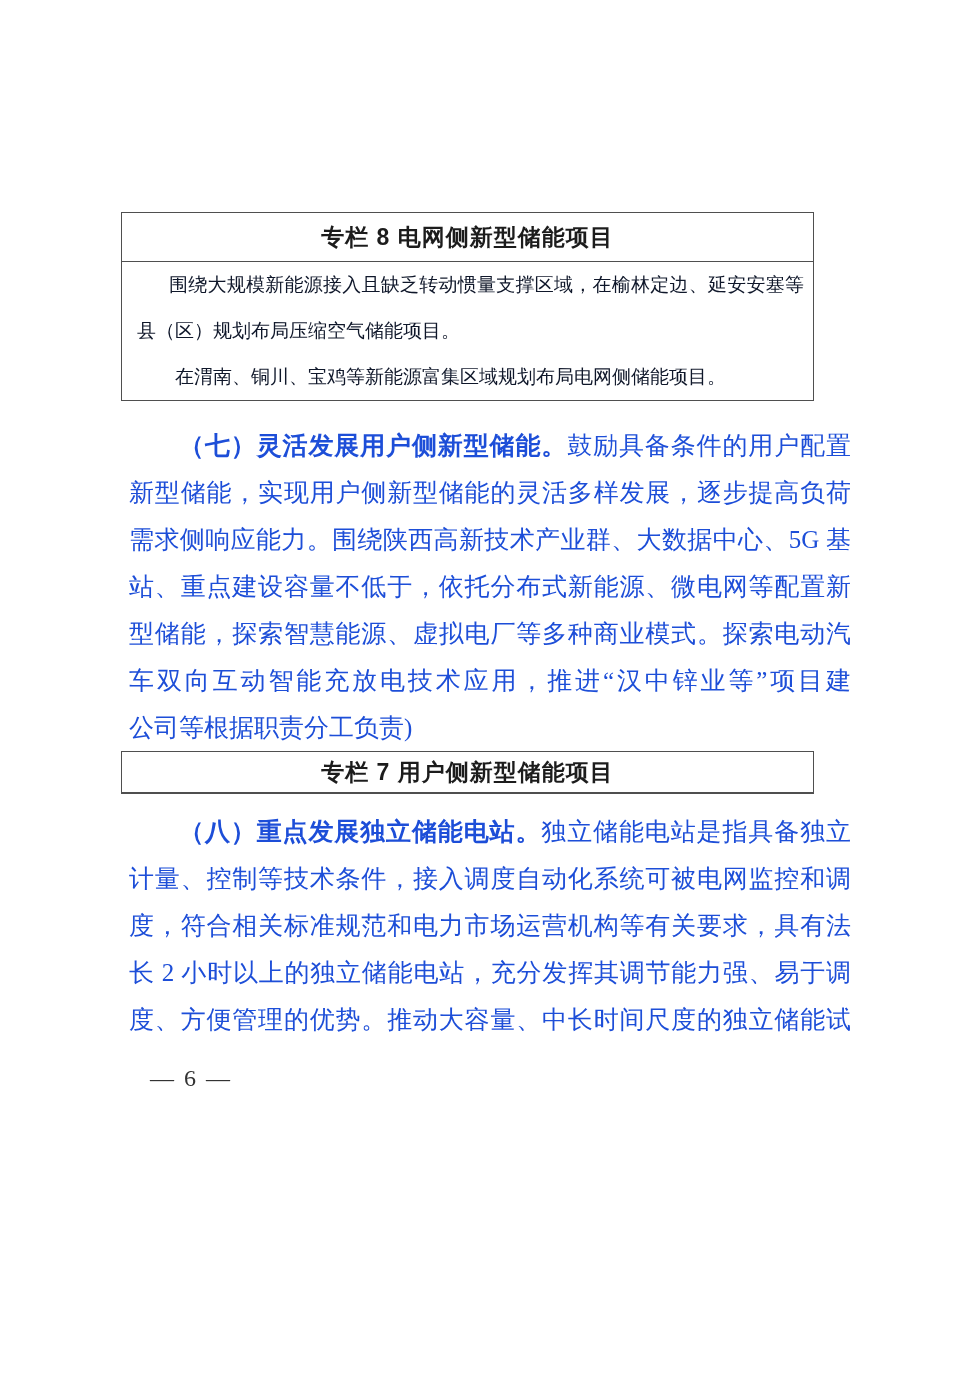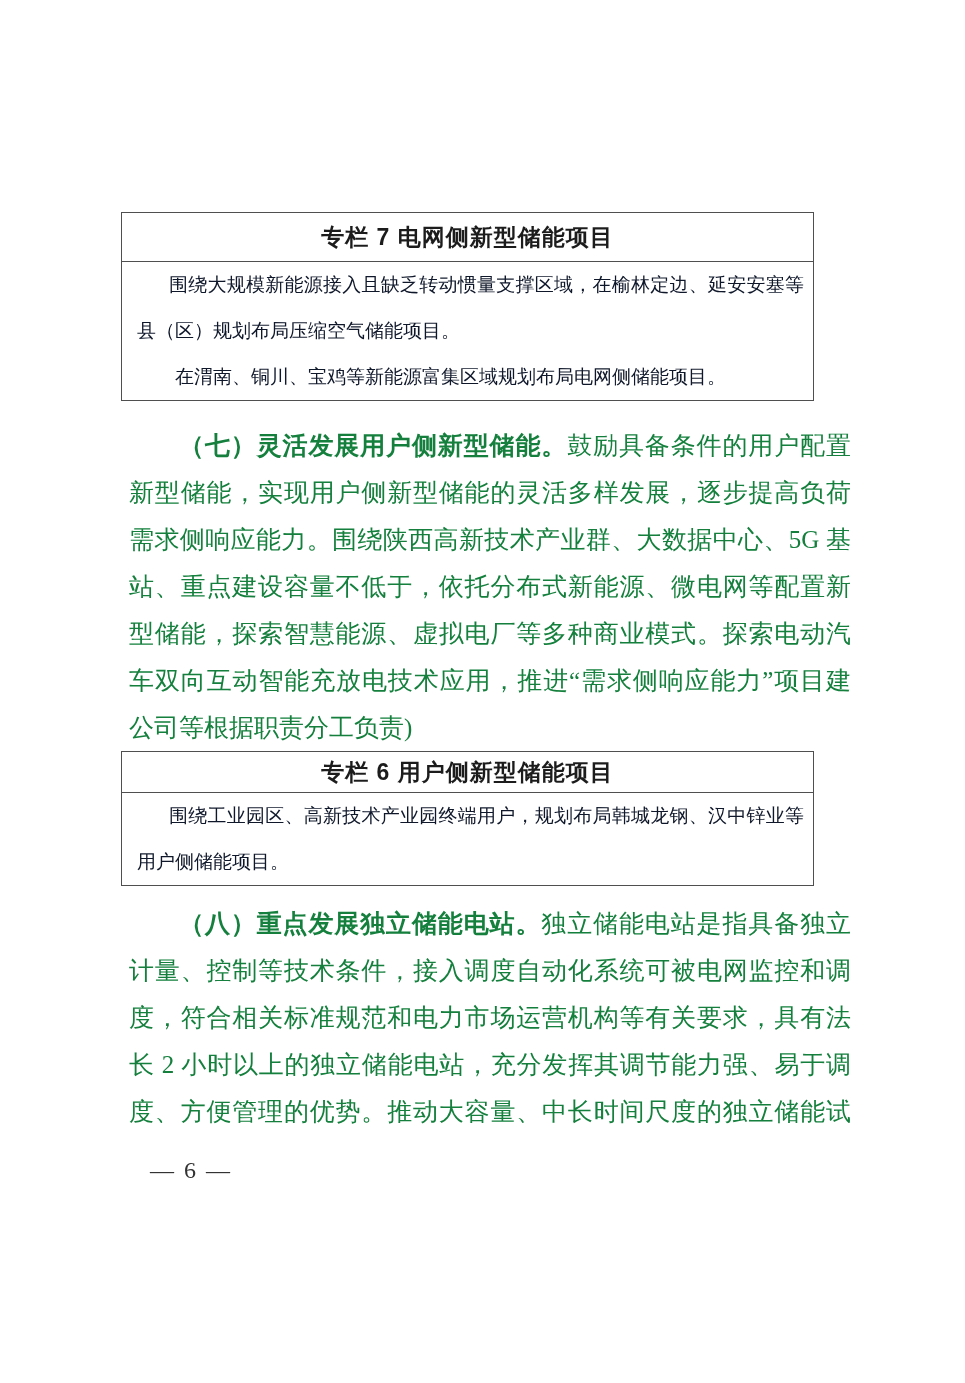--- a/index.html
+++ b/index.html
@@ -52,21 +52,21 @@
   
   .para {
     margin-left: 129px;
     width: 722px;
   }
   .para--7 { margin-top: 21px; }
   .para--8 { margin-top: 14px; }
   .t-line {
     font-size: 25px;
     line-height: 47px;
-    color: #15803d;
+    color: #1d4ed8;
     text-align: justify;
     text-align-last: justify;
   }
   .t-line.first { text-indent: 2em; }
   .t-line.last { text-align-last: left; }
   .t-line .heading-bold { font-weight: 700; }
 
   
   .footer {
     margin: 20px 0 0 150px;
@@ -75,46 +75,42 @@
     color: #333333;
     letter-spacing: 2px;
   }
 </style>
 </head>
 <body>
 
 <div class="page">
 
   <div class="box box--grid">
-    <div class="box__title">专栏 7 电网侧新型储能项目</div>
+    <div class="box__title">专栏 8 电网侧新型储能项目</div>
     <div class="box__body">
       <div class="box-line indent">围绕大规模新能源接入且缺乏转动惯量支撑区域，在榆林定边、延安安塞等</div>
       <div class="box-line last">县（区）规划布局压缩空气储能项目。</div>
       <div class="box-line indent last">在渭南、铜川、宝鸡等新能源富集区域规划布局电网侧储能项目。</div>
     </div>
   </div>
 
   <div class="para para--7">
     <div class="t-line first">
       <span class="heading-bold">（七）灵活发展用户侧新型储能。</span><span>鼓励具备条件的用户配置</span>
     </div>
     <div class="t-line">新型储能，实现用户侧新型储能的灵活多样发展，逐步提高负荷</div>
     <div class="t-line">需求侧响应能力。围绕陕西高新技术产业群、大数据中心、5G 基</div>
     <div class="t-line">站、重点建设容量不低于，依托分布式新能源、微电网等配置新</div>
     <div class="t-line">型储能，探索智慧能源、虚拟电厂等多种商业模式。探索电动汽</div>
-    <div class="t-line">车双向互动智能充放电技术应用，推进“需求侧响应能力”项目建</div>
+    <div class="t-line">车双向互动智能充放电技术应用，推进“汉中锌业等”项目建</div>
     <div class="t-line last">公司等根据职责分工负责)</div>
   </div>
 
   <div class="box box--user">
-    <div class="box__title">专栏 6 用户侧新型储能项目</div>
-    <div class="box__body">
-      <div class="box-line indent">围绕工业园区、高新技术产业园终端用户，规划布局韩城龙钢、汉中锌业等</div>
-      <div class="box-line last">用户侧储能项目。</div>
-    </div>
+    <div class="box__title">专栏 7 用户侧新型储能项目</div>
   </div>
 
   <div class="para para--8">
     <div class="t-line first">
       <span class="heading-bold">（八）重点发展独立储能电站。</span><span>独立储能电站是指具备独立</span>
     </div>
     <div class="t-line">计量、控制等技术条件，接入调度自动化系统可被电网监控和调</div>
     <div class="t-line">度，符合相关标准规范和电力市场运营机构等有关要求，具有法</div>
     <div class="t-line">长 2 小时以上的独立储能电站，充分发挥其调节能力强、易于调</div>
     <div class="t-line">度、方便管理的优势。推动大容量、中长时间尺度的独立储能试</div>

